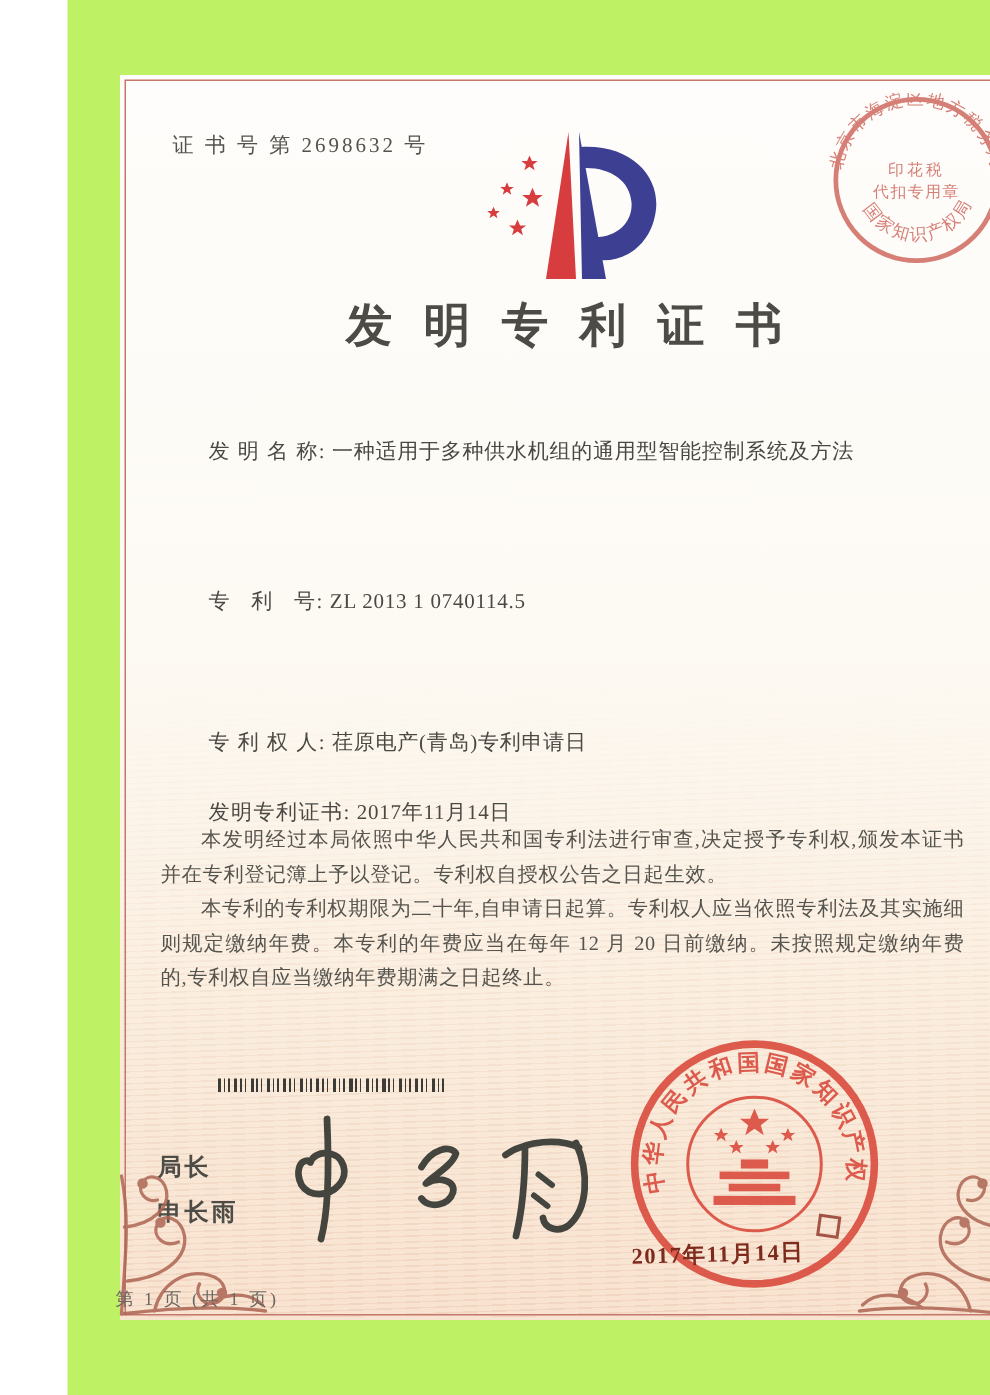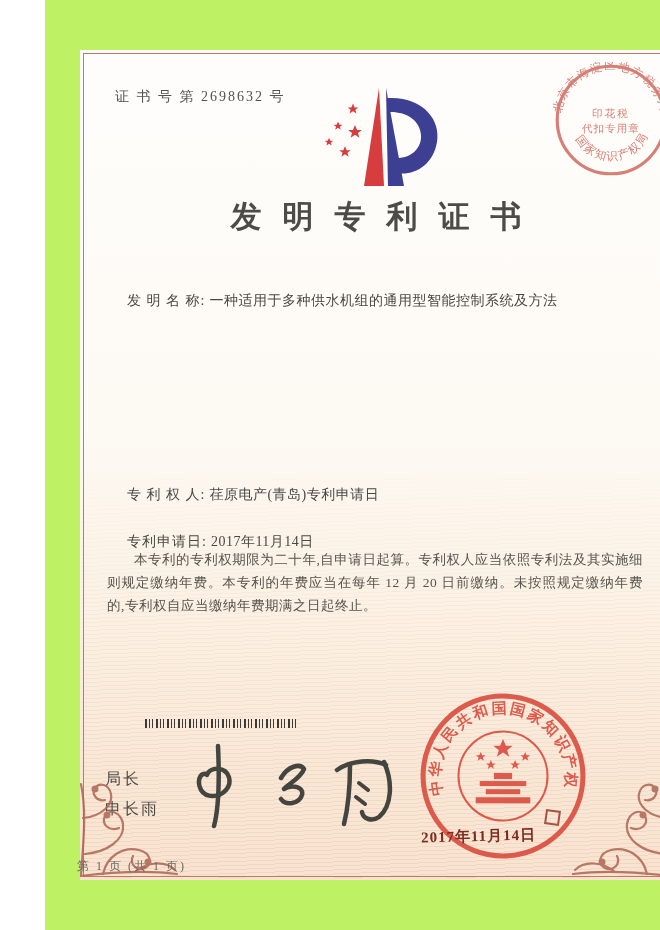--- a/index.html
+++ b/index.html
@@ -11,29 +11,29 @@
   #frame-inner{position:absolute;left:3px;top:3px;right:3px;bottom:3px;border:1px solid #c4776b;}
   
   #guilloche{position:absolute;left:2px;right:2px;bottom:2px;height:420px;pointer-events:none;
       background:repeating-linear-gradient(178deg, rgba(206,140,118,0.16) 0 1px, rgba(255,255,255,0) 1px 4px);
       -webkit-mask-image:linear-gradient(180deg,transparent 0,rgba(0,0,0,.55) 45%,#000 100%);
       mask-image:linear-gradient(180deg,transparent 0,rgba(0,0,0,.55) 45%,#000 100%);}
   .abs{position:absolute;}
   #cert-no{left:70px;top:88px;font-size:14px;letter-spacing:2px;color:#54524d;white-space:pre;}
   #title{left:0;top:196px;width:660px;text-align:center;font-size:31px;font-weight:bold;
          letter-spacing:21px;padding-left:23px;box-sizing:border-box;color:#4c4b46;}
-  .field{left:68px;width:530px;font-size:14px;color:#4a4843;white-space:pre;}
+  .field{left:80px;width:530px;font-size:14px;color:#4a4843;white-space:pre;}
   .field .lbl{letter-spacing:1px;}
   .field .val{margin-left:4px;letter-spacing:0.5px;}
   #paragraphs{left:62px;top:548px;width:536px;font-size:13.5px;line-height:23px;
               color:#56544e;text-align:justify;}
   #paragraphs p{margin:0;text-indent:2em;letter-spacing:0.5px;}
   #barcode{left:100px;top:719px;width:152px;height:9px;
       background:repeating-linear-gradient(90deg,#3c3b38 0 2px,transparent 2px 4px,#3c3b38 4px 5px,transparent 5px 7px,#3c3b38 7px 8px,transparent 8px 11px);}
-  #signer{left:60px;top:764px;font-size:16px;color:#4e4c47;line-height:30px;font-weight:normal;letter-spacing:2px;}
+  #signer{left:60px;top:764px;font-size:16px;color:#4e4c47;line-height:30px;font-weight:bold;letter-spacing:2px;}
   #footer{left:0;top:858px;width:660px;text-align:left;font-size:12px;color:#6b675f;letter-spacing:2px;padding-left:32px;}
   #date-stamp{left:376px;top:827px;font-size:15px;font-weight:bold;color:#7e2a1c;
               letter-spacing:1px;transform:rotate(-1.5deg);white-space:pre;}
   svg text{font-family:"Liberation Serif","DejaVu Serif",serif;}
 </style>
 </head>
 <body>
 
 <div id="page">
 
@@ -72,28 +72,32 @@
     </text>
     <text x="55" y="52" text-anchor="middle" font-size="10" letter-spacing="2" fill="#cf6a60">印花税</text>
     <text x="55" y="66" text-anchor="middle" font-size="10" letter-spacing="1" fill="#cf6a60">代扣专用章</text>
   </svg>
 
   <div class="abs" id="title">发明专利证书</div>
 
   <div class="abs field" style="top:276px;">
     <span class="lbl">发 明 名 称:</span><span class="val">一种适用于多种供水机组的通用型智能控制系统及方法</span>
   </div>
+  <div class="abs field" style="top:376px;">
+    <span class="lbl">专   利   号:</span><span class="val">ZL 2013 1 0740114.5</span>
+  </div>
   <div class="abs field" style="top:470px;">
     <span class="lbl">专 利 权 人:</span><span class="val">荏原电产(青岛)专利申请日</span>
   </div>
   <div class="abs field" style="top:517px;">
-    <span class="lbl">专利申请日:</span><span class="val">2017年11月14日</span>
+    <span class="lbl">发明专利证书:</span><span class="val">2017年11月14日</span>
   </div>
 
   <div class="abs" id="paragraphs">
+    <p>本发明经过本局依照中华人民共和国专利法进行审查,决定授予专利权,颁发本证书并在专利登记簿上予以登记。专利权自授权公告之日起生效。</p>
     <p>本专利的专利权期限为二十年,自申请日起算。专利权人应当依照专利法及其实施细则规定缴纳年费。本专利的年费应当在每年 12 月 20 日前缴纳。未按照规定缴纳年费的,专利权自应当缴纳年费期满之日起终止。</p>
   </div>
 
   <div class="abs" id="barcode"></div>
 
   <div class="abs" id="signer">
     <div>局长</div>
     <div>申长雨</div>
   </div>
 

